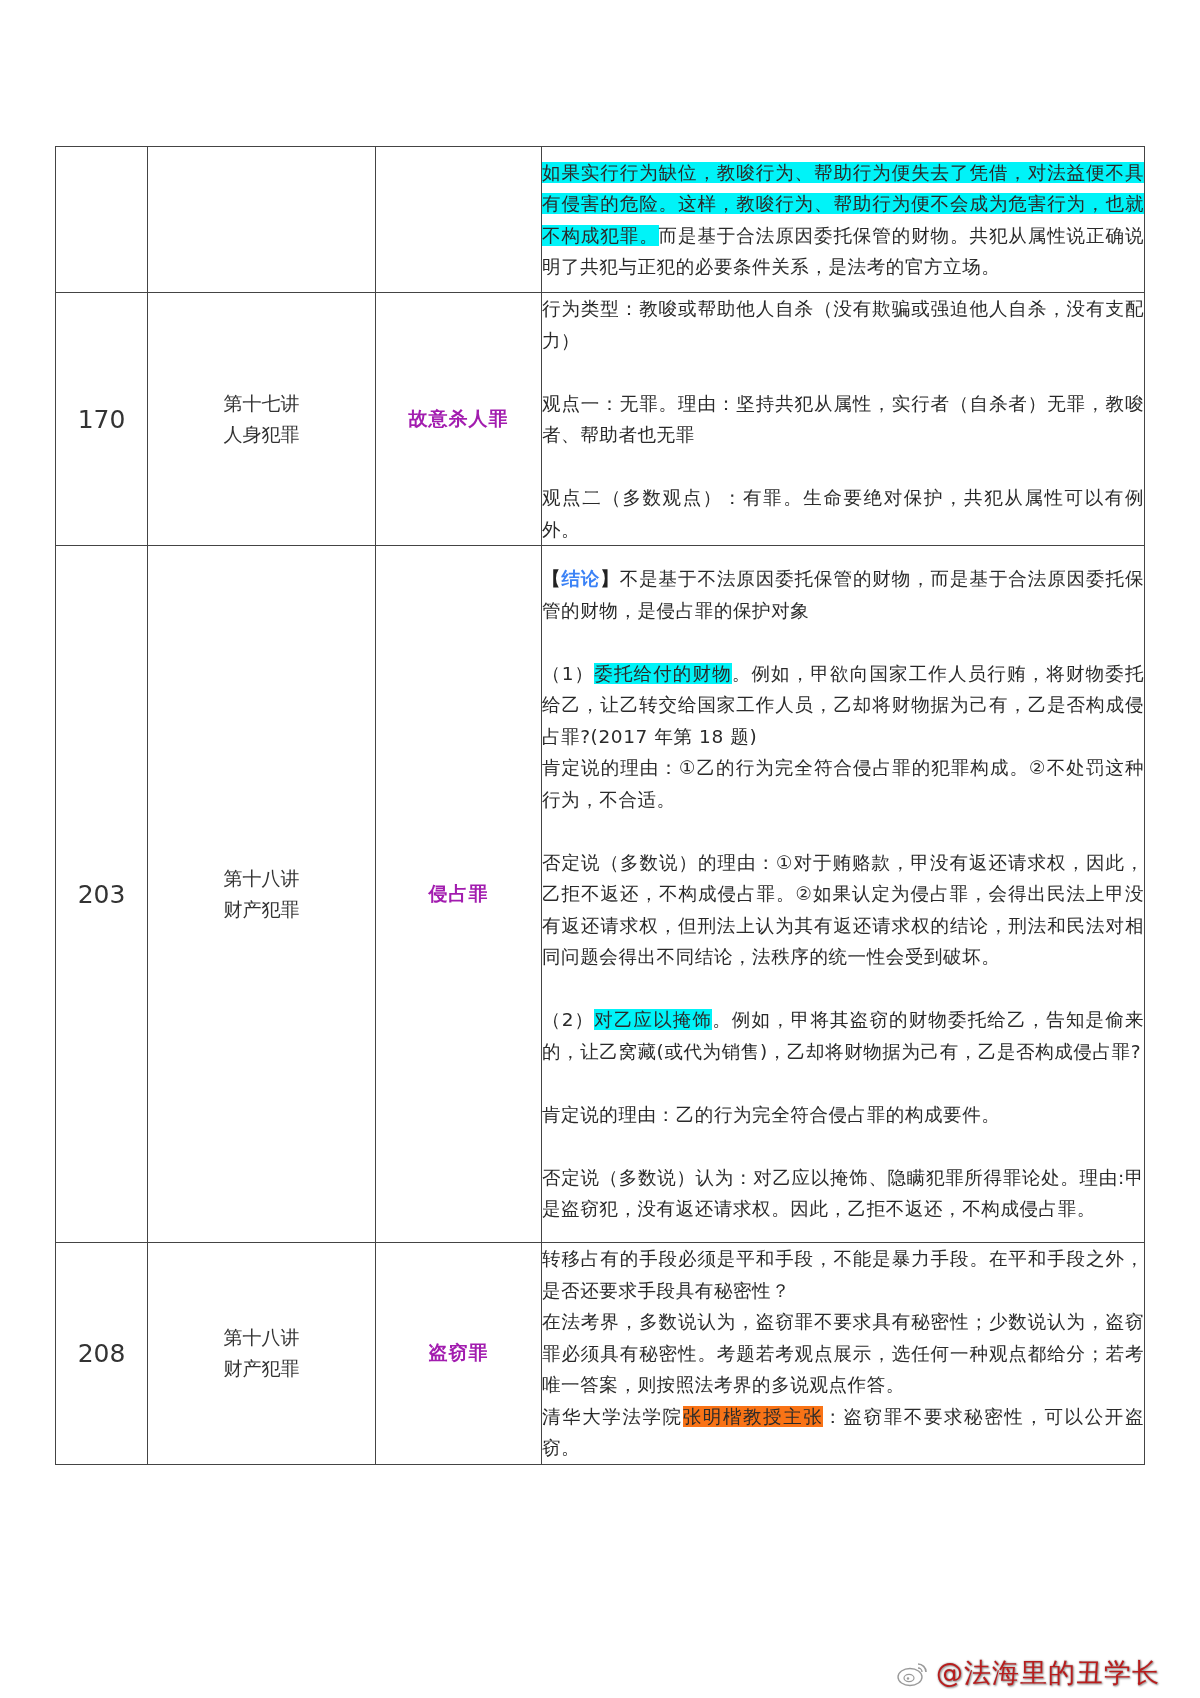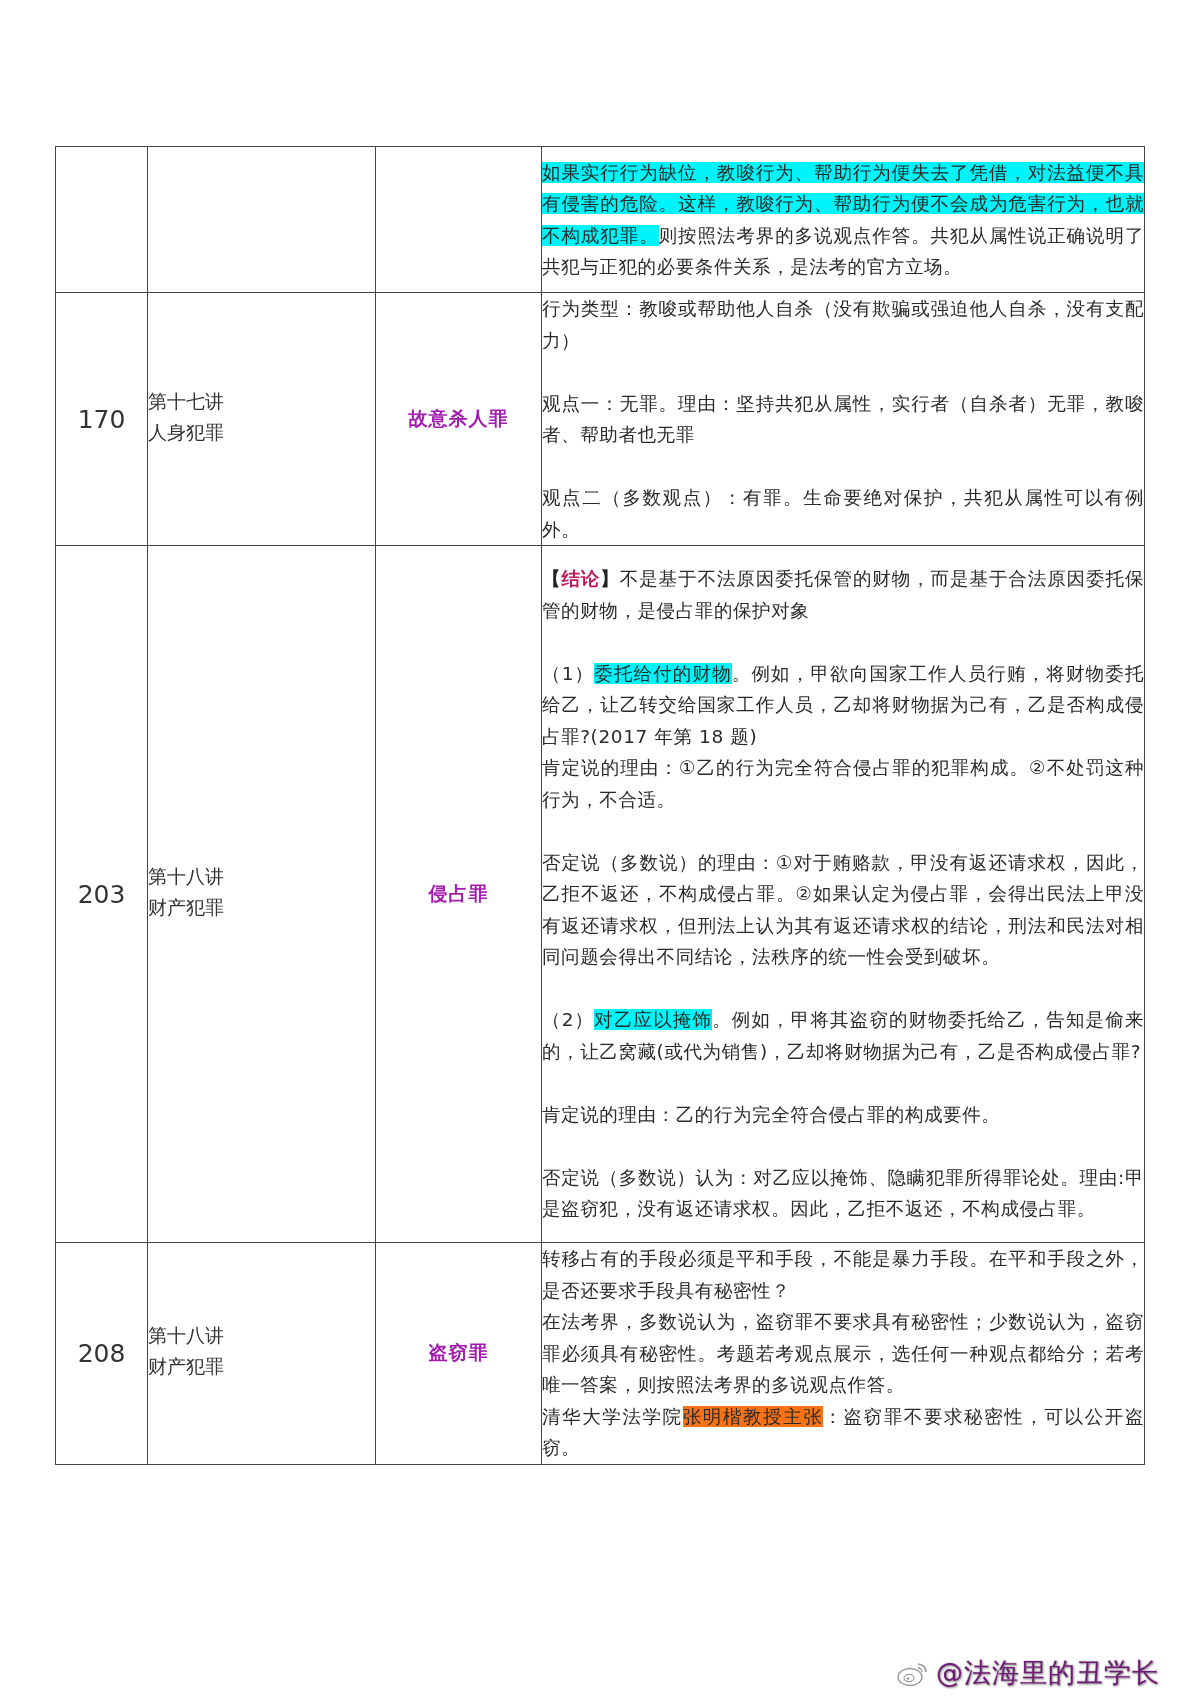--- a/index.html
+++ b/index.html
@@ -39,25 +39,24 @@
   col.c-lecture { width: 228px; }
   col.c-crime { width: 166px; }
   col.c-content { width: 603px; }
 
   td.page-num {
     text-align: center;
     font-size: 25px;
     color: #333333;
   }
   td.lecture {
-    text-align: left;
+    text-align: center;
     font-size: 19px;
     line-height: 31px;
     color: #333333;
-    font-family: Liberation Mono, monospace;
   }
   td.crime {
     text-align: center;
     font-size: 19px;
     font-weight: bold;
     color: #a21caf;
     letter-spacing: 1px;
   }
   td.content {
     vertical-align: top;
@@ -65,31 +64,31 @@
     font-size: 18.5px;
     line-height: 31.5px;
     color: #2a2a2a;
     letter-spacing: 0.6px;
     text-align: justify;
   }
   .para { margin: 0; }
   .blank { height: 31.5px; }
   .hl-cyan { background: #00f3f8; }
   .hl-yellow { background: #f97316; }
-  .tag-red { color: #be185d; font-weight: bold; }
+  .tag-red { color: #3b82f6; font-weight: bold; }
 
   .watermark {
     position: absolute;
     right: 40px;
     top: 1655px;
     display: flex;
     align-items: center;
     gap: 6px;
     font-size: 27px;
-    color: #701a75;
+    color: #b91c1c;
     text-shadow: 0 0 2px #9a9a9a, 1px 1px 2px #8a8a8a;
     letter-spacing: 1px;
   }
   .weibo-icon {
     width: 34px;
     height: 28px;
   }
 </style>
 </head>
 <body>
@@ -102,21 +101,21 @@
         <col class="c-crime">
         <col class="c-content">
     </colgroup>
     <tbody>
 
       <tr style="height:146px;">
         <td class="page-num"></td>
         <td class="lecture"></td>
         <td class="crime"></td>
         <td class="content">
-          <p class="para"><span class="hl-cyan">如果实行行为缺位，教唆行为、帮助行为便失去了凭借，对法益便不具有侵害的危险。这样，教唆行为、帮助行为便不会成为危害行为，也就不构成犯罪。</span><span>则按照法考界的多说观点作答。共犯从属性说正确说明了共犯与正犯的必要条件关系，是法考的官方立场。</span></p>
+          <p class="para"><span class="hl-cyan">如果实行行为缺位，教唆行为、帮助行为便失去了凭借，对法益便不具有侵害的危险。这样，教唆行为、帮助行为便不会成为危害行为，也就不构成犯罪。</span><span>而是基于合法原因委托保管的财物。共犯从属性说正确说明了共犯与正犯的必要条件关系，是法考的官方立场。</span></p>
         </td>
       </tr>
 
       <tr style="height:234px;">
         <td class="page-num">170</td>
         <td class="lecture">
           <div>第十七讲</div>
           <div>人身犯罪</div>
         </td>
         <td class="crime">故意杀人罪</td>

